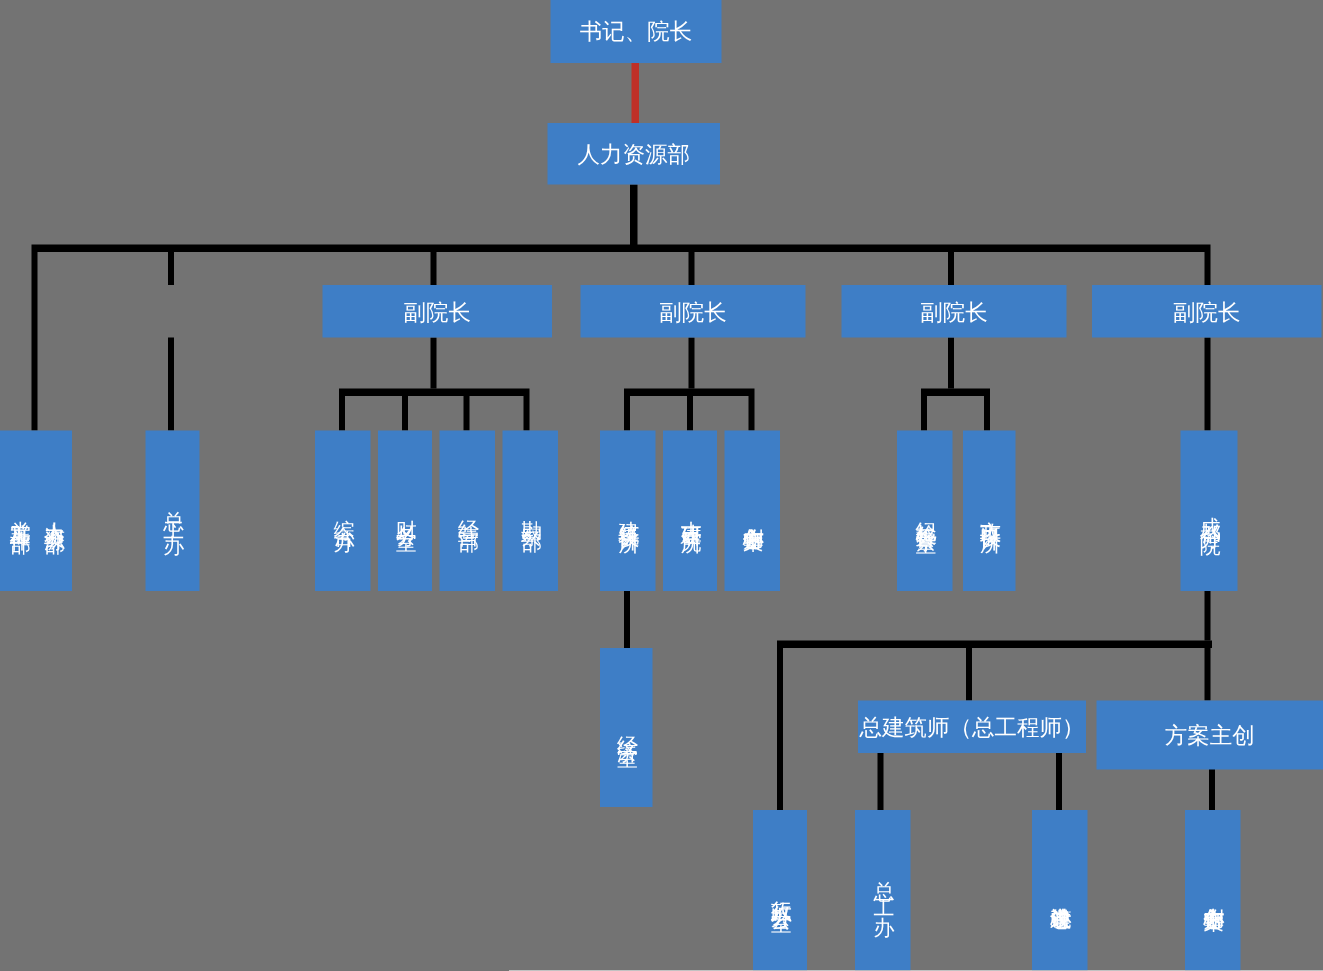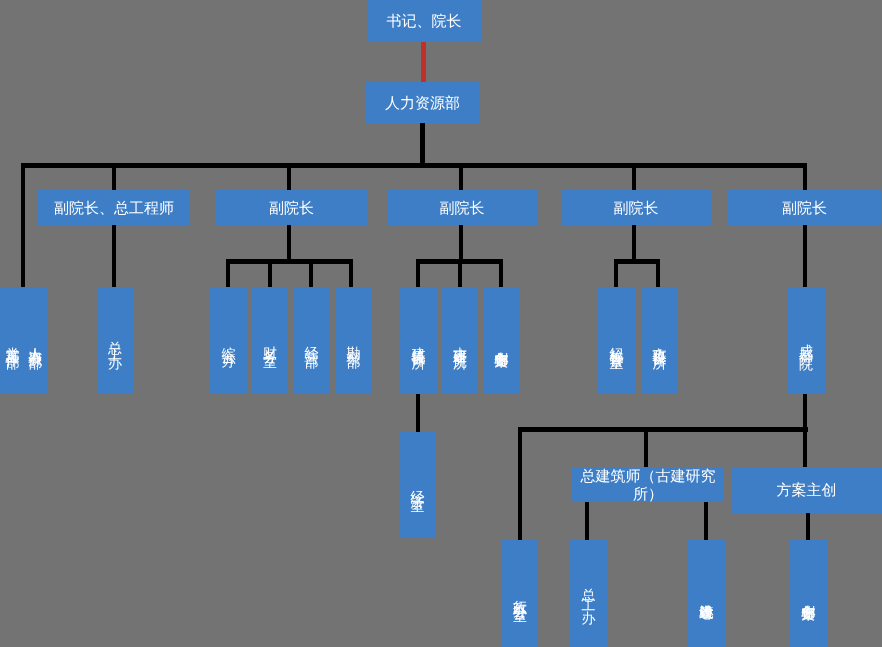--- a/index.html
+++ b/index.html
@@ -149,21 +149,20 @@
   <div class="ln" id="l24"></div>
   <div class="ln" id="l25"></div>
   <div class="ln" id="l26"></div>
   <div class="ln" id="l27"></div>
   <div class="ln" id="l28"></div>
   <div class="ln" id="l29"></div>
 
   <div class="node" id="n-secretary">书记、院长</div>
   <div class="node" id="n-exec">人力资源部</div>
 
-  <div class="node" id="n-vdce">副院长、总工程师</div>
   <div class="node" id="n-vd1">副院长</div>
   <div class="node" id="n-vd2">副院长</div>
   <div class="node" id="n-vd3">副院长</div>
   <div class="node" id="n-vd4">副院长</div>
 
   <div class="node combo" id="n-party-hr">
     <span class="vtext">党群工作部</span>
     <span class="vtext">人力资源部</span>
   </div>
   <div class="node v ls8" id="n-ceo">总工办</div>
@@ -176,21 +175,21 @@
   <div class="node v ls2" id="n-archinst">建筑设计所</div>
   <div class="node v ls2" id="n-ancient">古建研究所</div>
   <div class="node v" id="n-scheme">方案创作中心</div>
 
   <div class="node v ls2" id="n-discipline">纪检督察室</div>
   <div class="node v ls2" id="n-municipal">市政设计所</div>
   <div class="node v ls4" id="n-chengdu">成都分院</div>
 
   <div class="node v ls4" id="n-economy">经济室</div>
 
-  <div class="node" id="n-chiefarch">总建筑师（古建研究所）</div>
+  <div class="node" id="n-chiefarch">总建筑师（总工程师）</div>
   <div class="node" id="n-schemelead">方案主创</div>
 
   <div class="node v ls2" id="n-admin">行政办公室</div>
   <div class="node v ls12" id="n-ceo2">总工办</div>
   <div class="node v" id="n-adc">建筑设计中心</div>
   <div class="node v" id="n-scc2">方案创作中心</div>
 
 </div>
 
 </body></html>

